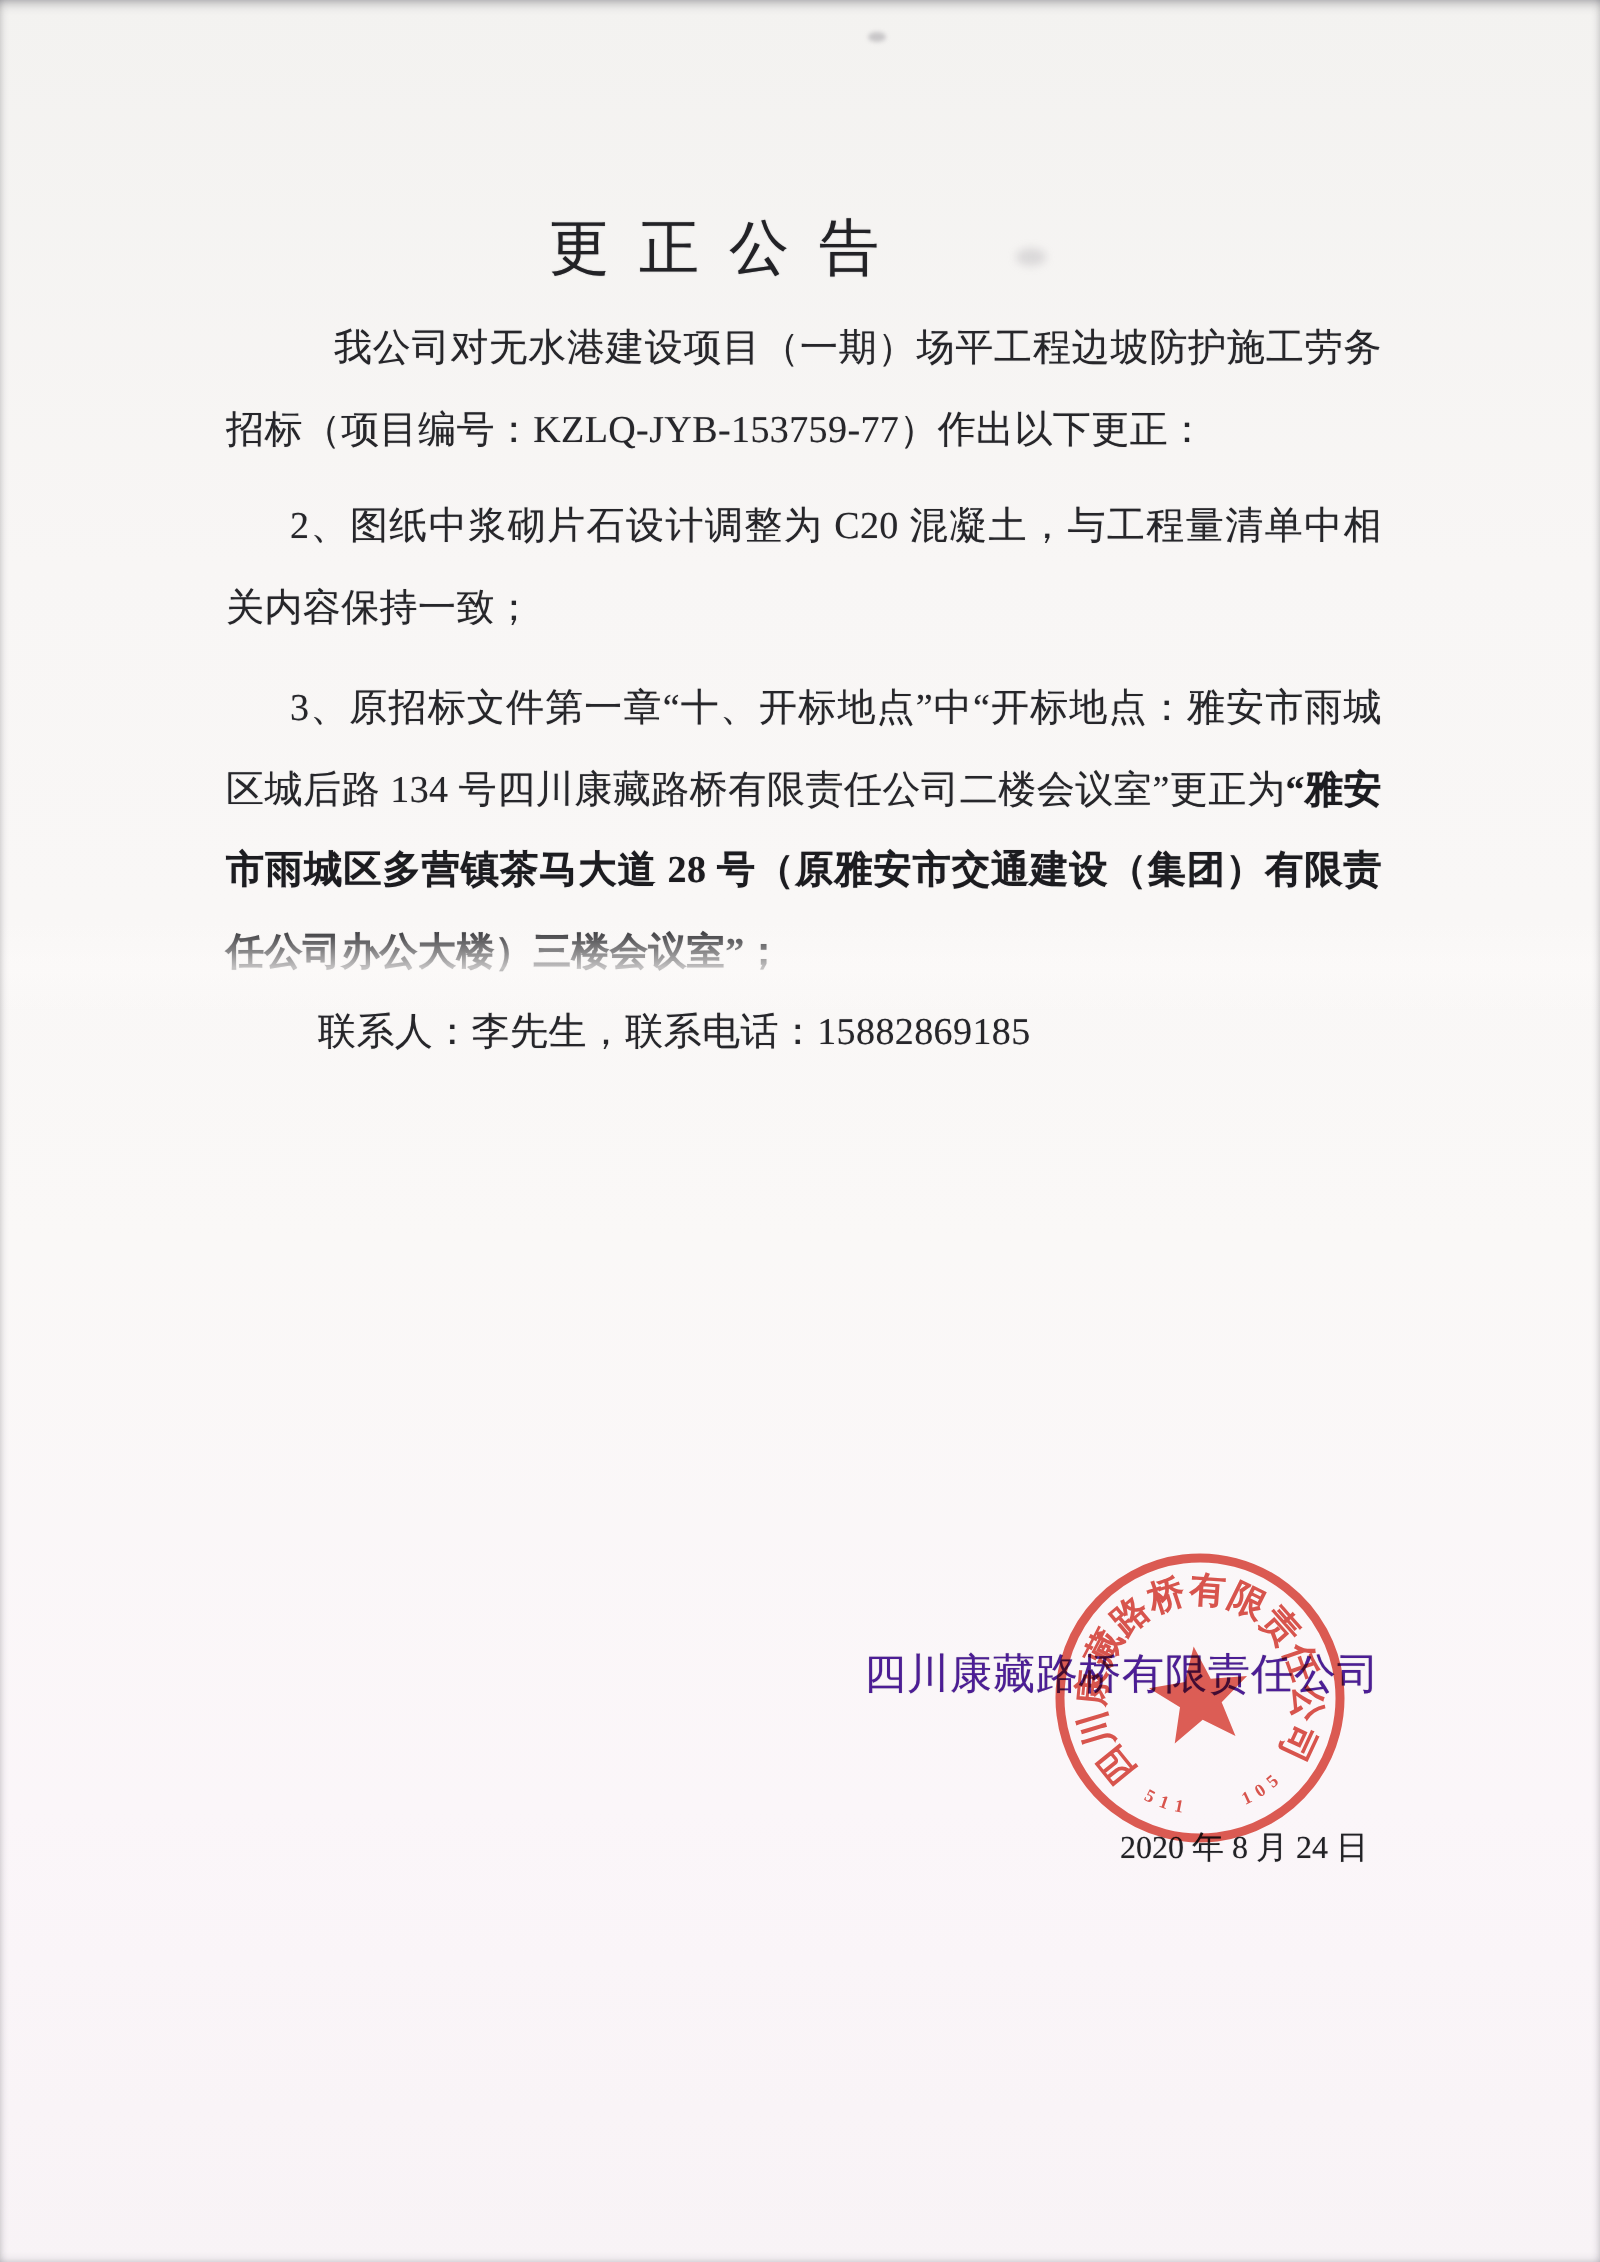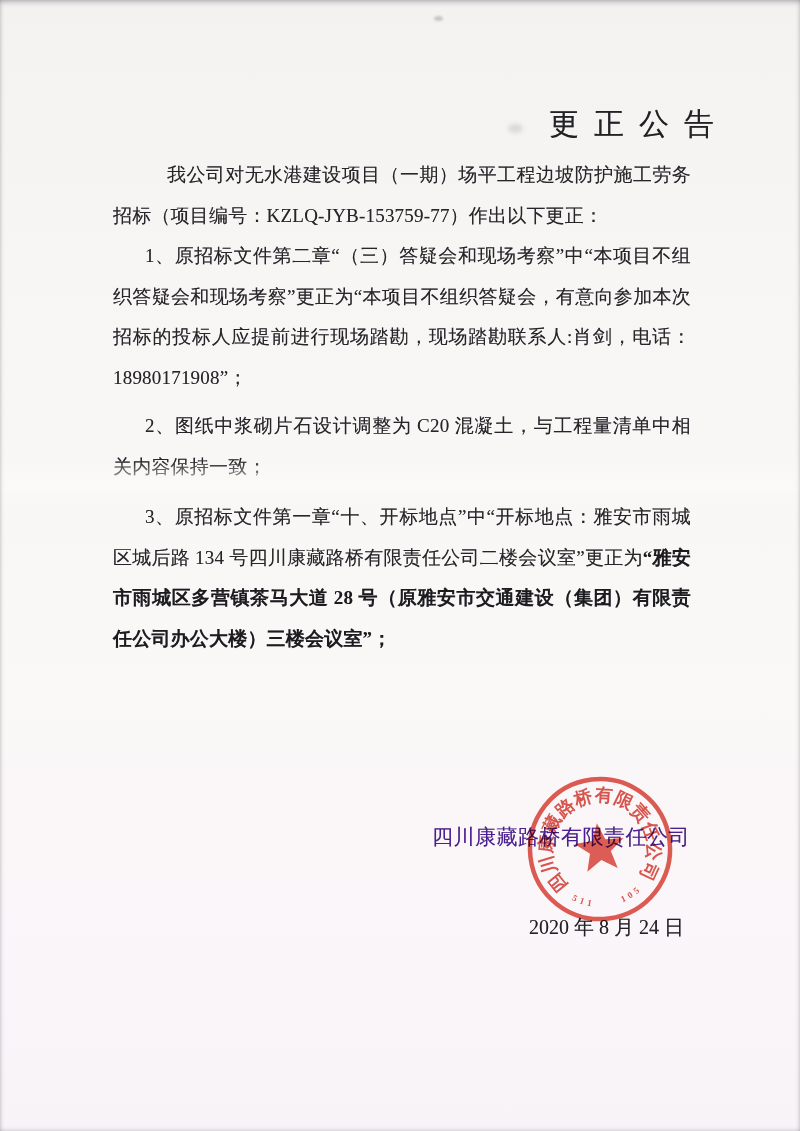--- a/index.html
+++ b/index.html
@@ -12,21 +12,21 @@
   .page-shadow{
     position:absolute;inset:0;pointer-events:none;z-index:9;
     box-shadow:
       inset 0 4px 6px -3px rgba(60,60,72,.45),
       inset 0 -3px 5px -3px rgba(60,60,72,.25),
       inset 3px 0 5px -3px rgba(60,60,72,.18),
       inset -3px 0 5px -3px rgba(60,60,72,.18);
   }
   .doc-title{
     position:absolute;top:104px;left:0;right:86px;
-    text-align:right;font-size:30px;color:#222226;
+    text-align:center;font-size:30px;color:#222226;
     text-shadow:0 0 .6px rgba(34,34,40,.5);
     white-space:pre;
   }
   .body-text{
     position:absolute;top:155px;left:113px;width:578px;
     font-size:19px;line-height:40.5px;letter-spacing:.2px;
     text-align:justify;text-shadow:0 0 .5px rgba(38,38,44,.4);
   }
   .body-text p{margin:0;}
   .indent-first{text-indent:54px;}
@@ -35,21 +35,21 @@
   .mt8{margin-top:8px !important;}
   .mt10{margin-top:10px !important;}
   .bold{font-weight:700;color:#1c1c20;}
   .company-line{
     position:absolute;top:823px;right:110px;
     font-size:21px;letter-spacing:.5px;color:#4c1d95;
     text-shadow:0 0 .5px rgba(38,38,44,.4);
   }
   .date-line{
     position:absolute;top:914px;right:116px;
-    font-size:20px;color:#222226;
+    font-size:16px;color:#222226;
     text-shadow:0 0 .5px rgba(38,38,44,.4);
   }
   .seal{
     position:absolute;left:520px;top:769px;width:160px;height:160px;
     mix-blend-mode:multiply;opacity:.9;z-index:5;pointer-events:none;
   }
   .seal text{font-family:"Liberation Serif","DejaVu Serif",serif;font-weight:bold;}
   .crease{
     position:absolute;left:0;right:0;top:461px;height:46px;z-index:3;pointer-events:none;
     background:linear-gradient(180deg,rgba(250,248,246,0) 0%,rgba(252,250,249,.75) 50%,rgba(250,248,246,0) 100%);
@@ -63,23 +63,23 @@
 
 <div class="page-shadow"></div>
 <div class="crease"></div>
 <div class="speck speck-a"></div>
 <div class="speck speck-b"></div>
 
 <div class="doc-title">更  正  公  告</div>
 
 <div class="body-text">
   <p class="indent-first">我公司对无水港建设项目（一期）场平工程边坡防护施工劳务招标（项目编号：KZLQ-JYB-153759-77）作出以下更正：</p>
-  <p class="indent-item">1、原招标文件第二章“（三）答疑会和现场考察”中“本项目不组织答疑会和现场考察”更正为“本项目不组织答疑会，有意向参加本次招标的投标人应提前进行现场踏勘，现场踏勘联系人:肖剑，电话：18980171908”；</p>
   <p class="indent-item mt8">2、图纸中浆砌片石设计调整为 C20 混凝土，与工程量清单中相关内容保持一致；</p>
   <p class="indent-item mt10"><span>3、原招标文件第一章“十、开标地点”中“开标地点：雅安市雨城区城后路 134 号四川康藏路桥有限责任公司二楼会议室”更正为</span><span class="bold">“雅安市雨城区多营镇茶马大道 28 号（原雅安市交通建设（集团）有限责任公司办公大楼）三楼会议室”；</span></p>
+  <p class="indent-big">联系人：李先生，联系电话：15882869185</p>
 </div>
 
 <div class="company-line">四川康藏路桥有限责任公司</div>
 <div class="date-line">2020 年 8 月 24 日</div>
 
 <svg class="seal" viewBox="0 0 160 160" xmlns="http://www.w3.org/2000/svg">
   <g id="seal-root" transform="rotate(-7 80 80)">
     <circle id="seal-ring" cx="80" cy="80" r="70" fill="none" stroke-width="4.5" stroke="#dc4b41"></circle>
     <path id="seal-star" d="M80,54 L86.5,71.1 L104.7,72 L90.5,83.4 L95.3,101 L80,91 L64.7,101 L69.5,83.4 L55.3,72 L73.5,71.1 Z" fill="#dd4e44"></path>
     <g id="seal-arc-text">

